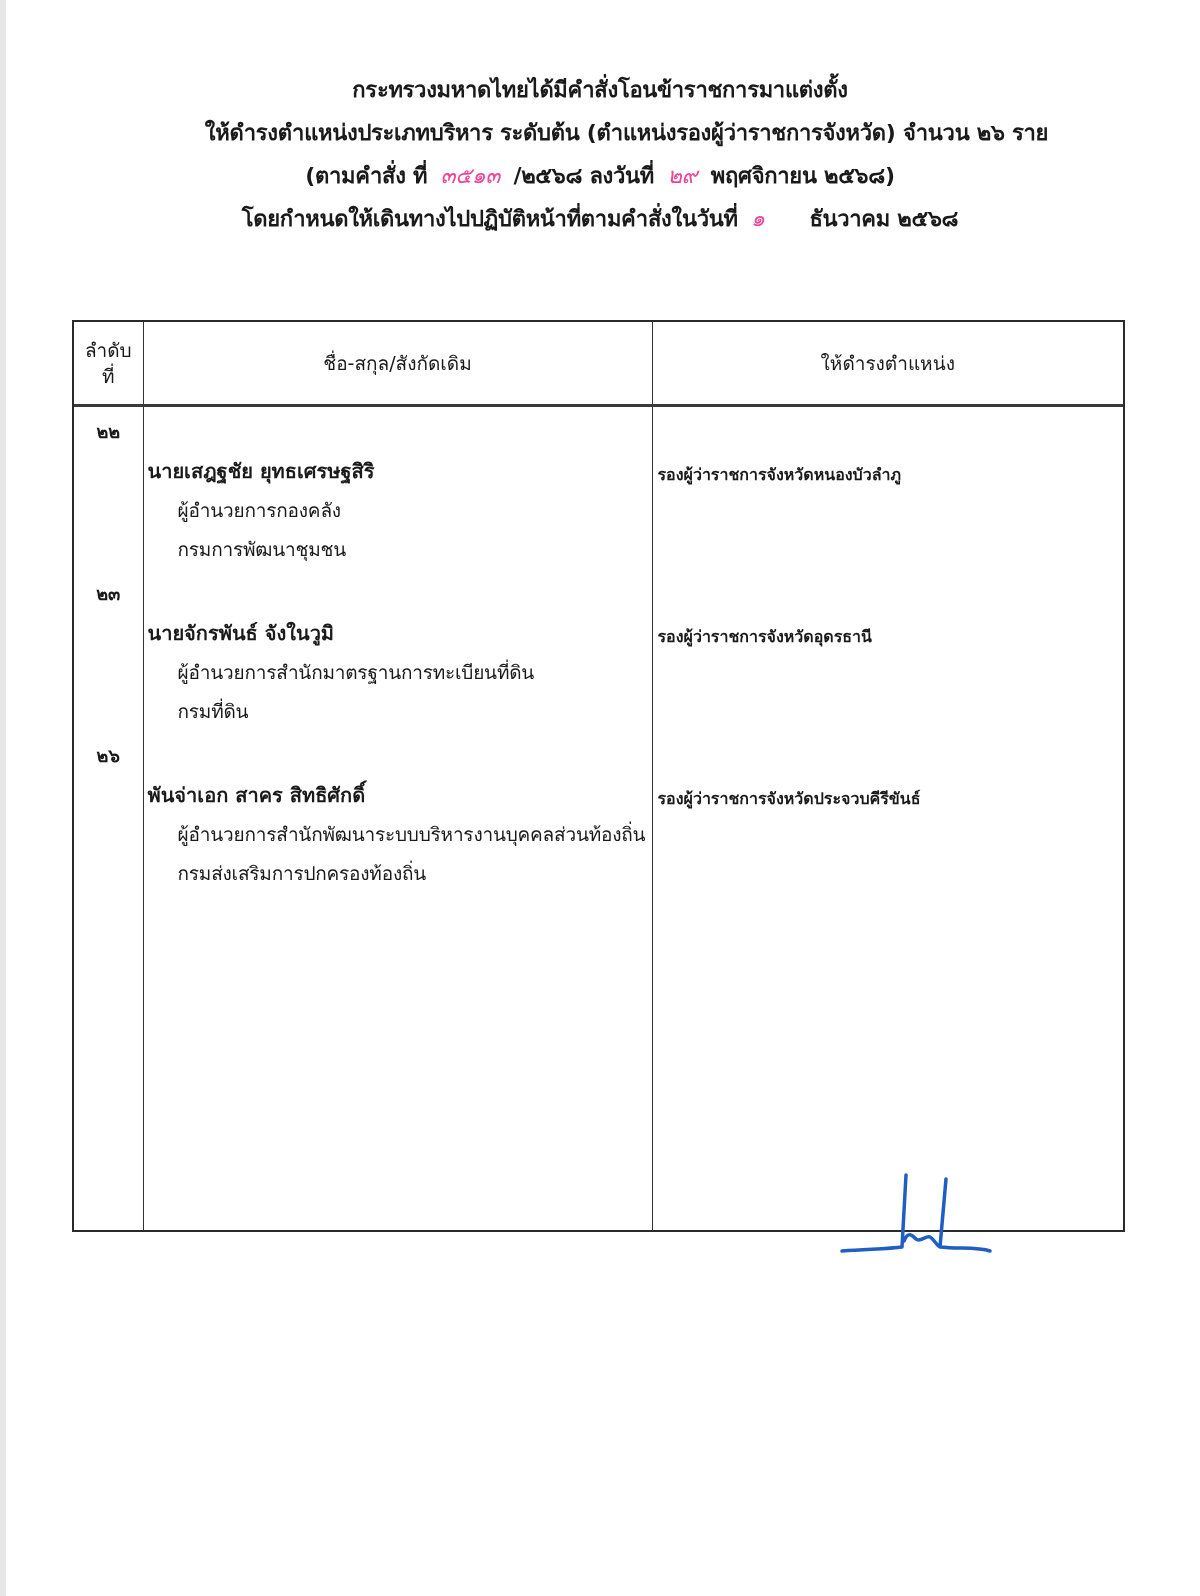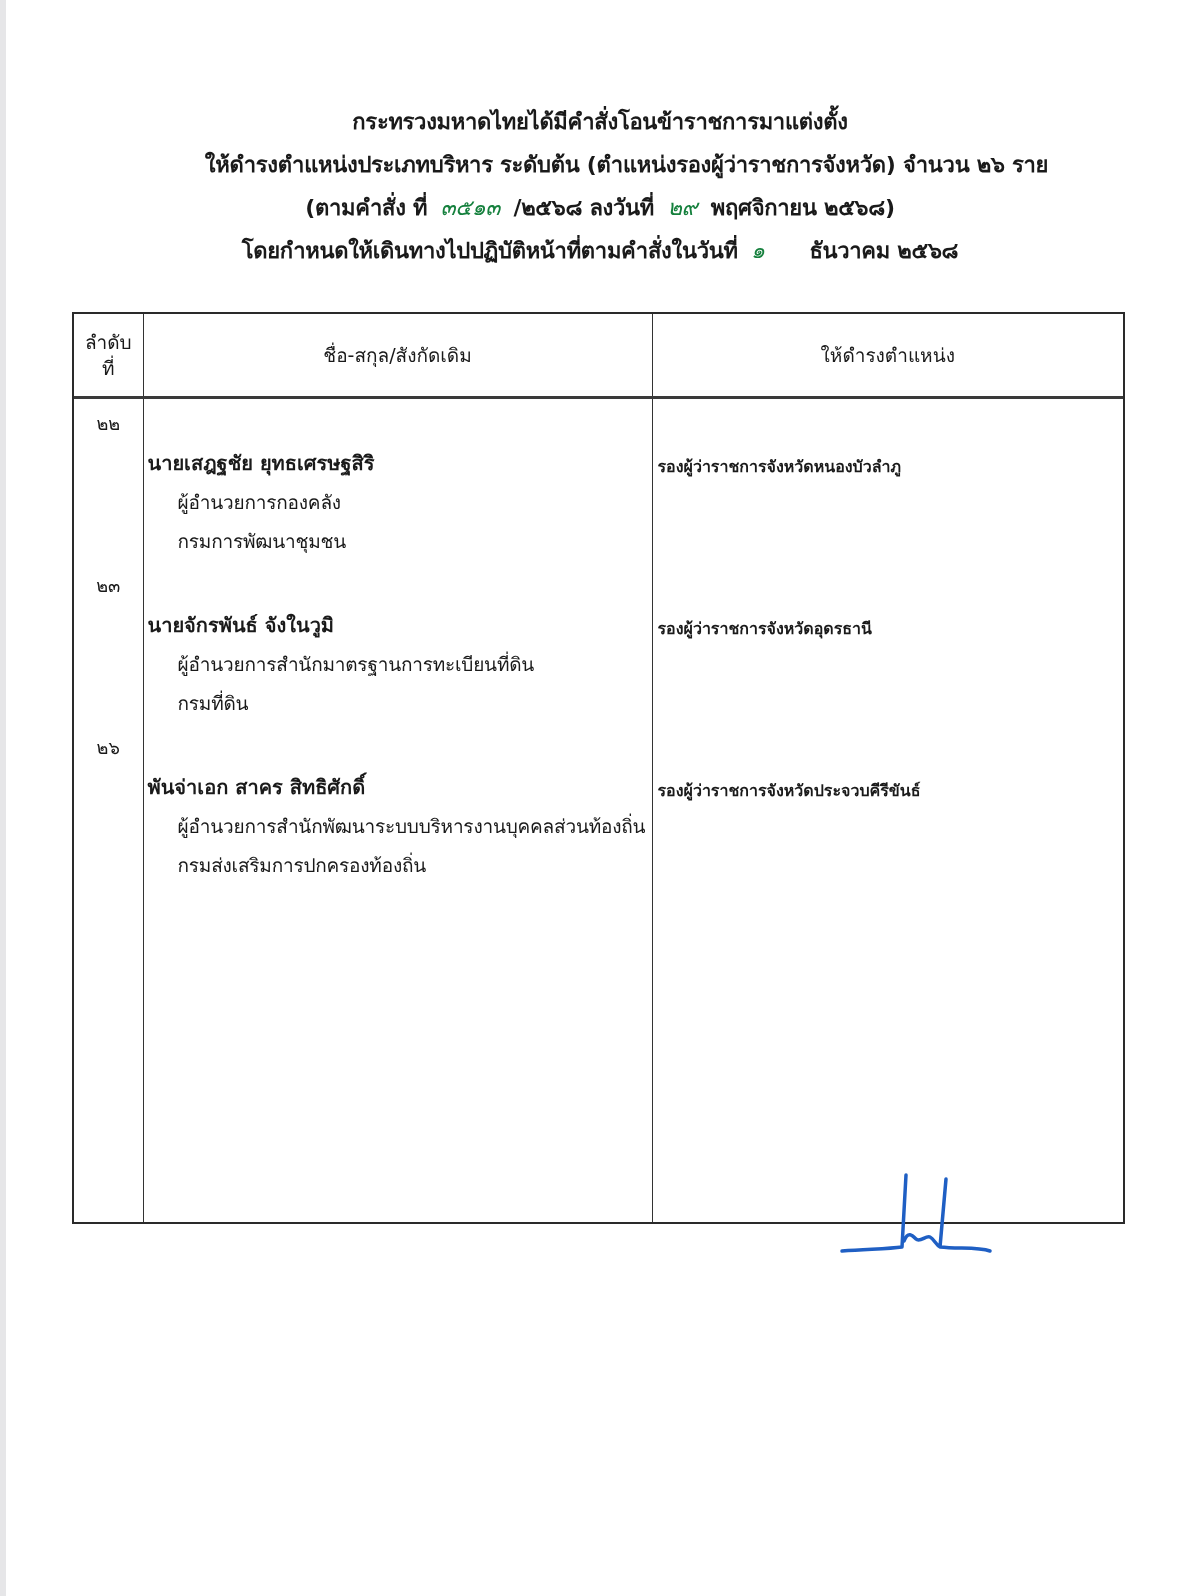--- a/index.html
+++ b/index.html
@@ -18,45 +18,45 @@
     .page-edge {
       position: absolute;
       left: 0; top: 0;
       width: 6px; height: 1596px;
       background: #e6e6e8;
     }
     .heading {
       position: absolute;
       left: 0;
       width: 1200px;
-      top: 100px;
+      top: 68px;
       text-align: center;
     }
     .heading .line {
       font-size: 22px;
       font-weight: bold;
       line-height: 43px;
       height: 43px;
       white-space: nowrap;
       letter-spacing: -0.3px;
     }
     .heading .line.l2 { padding-left: 17px; margin-left: 36px; }
     .hand {
-      color: #15803d;
+      color: #ec4899;
       font-weight: normal;
       font-style: italic;
       display: inline-block;
       padding: 0 6px;
     }
     .gap-small { display: inline-block; width: 24px; }
 
     .table-wrap {
       position: absolute;
       left: 72px;
-      top: 312px;
+      top: 320px;
       width: 1053px;
       height: 912px;
       border: 2px solid #2a2a2a;
       box-sizing: border-box;
     }
     table {
       border-collapse: collapse;
       width: 100%;
       height: 100%;
       table-layout: fixed;
@@ -79,21 +79,21 @@
     td {
       border-right: 1.5px solid #333;
       vertical-align: top;
       padding: 0;
       font-size: 19px;
     }
     td:last-child { border-right: none; }
     .row-no {
       text-align: center;
       padding-top: 10px;
-      font-weight: normal;
+      font-weight: bold;
       font-size: 18px;
       height: 156px;
       box-sizing: border-box;
     }
     .cell-name {
       padding-top: 8px;
       padding-left: 4px;
     }
     .person {
       font-weight: bold;

